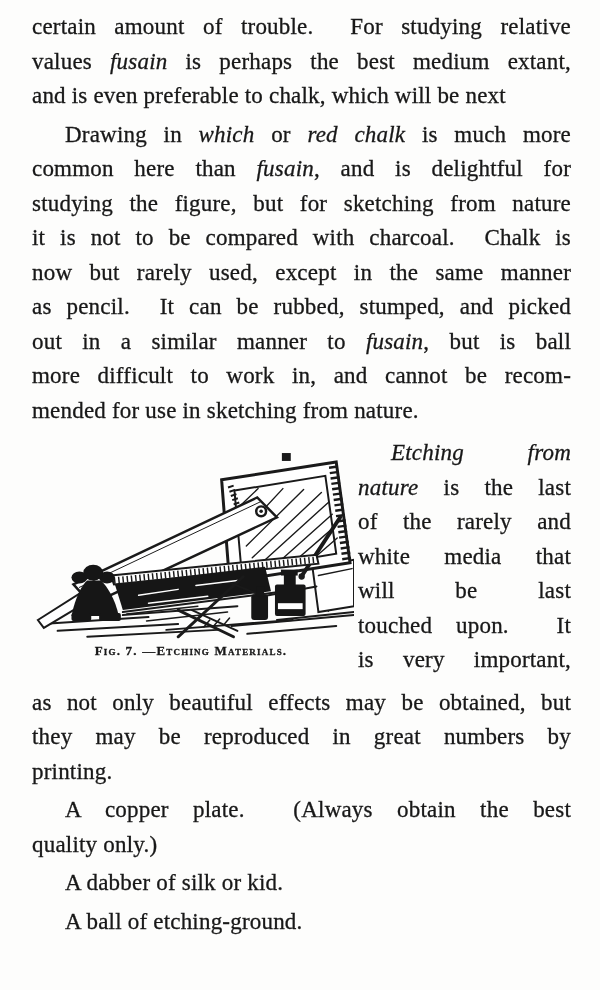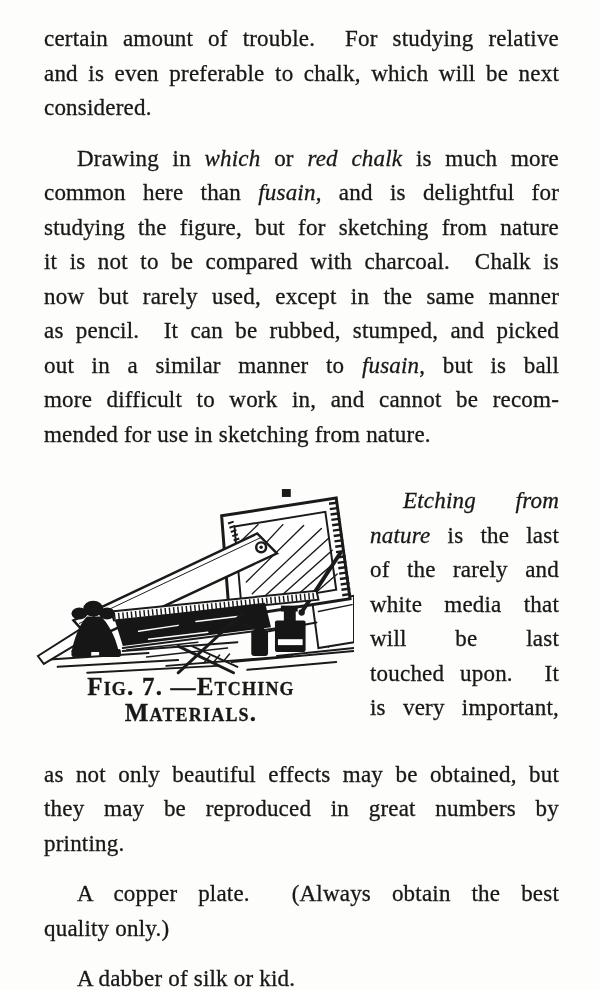--- a/index.html
+++ b/index.html
@@ -7,53 +7,53 @@
     width: 600px; height: 990px;
     background: #fdfdfc;
     color: #181818;
     font-family: "Liberation Serif", serif;
     font-size: 23px;
     letter-spacing: 0.2px;
     -webkit-text-stroke: 0.3px #181818;
     overflow: hidden;
   }
   .page { padding: 6px 25px 0 28px; }
-  .block { margin: 16px; }
+  .block { margin: 4px; }
   .line {
     line-height: 34.5px;
     text-align: justify;
     text-align-last: justify;
     white-space: nowrap;
   }
   .block:not(.justify-all) .line:last-child { text-align-last: left; }
   .indent .line:first-child { text-indent: 33px; }
   .it { font-style: italic; }
   .fig-row { display: flex; align-items: flex-start; }
   .fig-left { flex: none; width: 326px; margin: 0; padding: 0; }
   .fig-col { flex: 1; min-width: 0; font-family: Liberation Serif, serif; }
   .fig-left svg { display: block; margin: 4px 0 0 0; }
   figcaption {
     text-align: center;
     font-variant: small-caps;
     font-weight: 600;
-    font-size: 25px;
+    font-size: 13px;
     letter-spacing: 1.2px;
     line-height: 26px;
     margin-top: -2px;
   }
 </style>
 </head>
 <body>
 
 <div class="page">
 
   <div class="block">
       <div class="line"><span class="rm">certain amount of trouble.&nbsp; For studying relative</span></div>
+      <div class="line"><span class="rm">values </span><span class="it">fusain</span><span class="rm"> is perhaps the best medium extant,</span></div>
       <div class="line"><span class="rm">and is even preferable to chalk, which will be next</span></div>
-      <div class="line"><span class="rm">considered.</span></div>
     </div>
 
   <div class="block indent">
       <div class="line"><span class="rm">Drawing in </span><span class="it">which</span><span class="rm"> or </span><span class="it">red chalk</span><span class="rm"> is much more</span></div>
       <div class="line"><span class="rm">common here than </span><span class="it">fusain</span><span class="rm">, and is delightful for</span></div>
       <div class="line"><span class="rm">studying the figure, but for sketching from nature</span></div>
       <div class="line"><span class="rm">it is not to be compared with charcoal.&nbsp; Chalk is</span></div>
       <div class="line"><span class="rm">now but rarely used, except in the same manner</span></div>
       <div class="line"><span class="rm">as pencil.&nbsp; It can be rubbed, stumped, and picked</span></div>
       <div class="line"><span class="rm">out in a similar manner to </span><span class="it">fusain</span><span class="rm">, but is ball</span></div>

